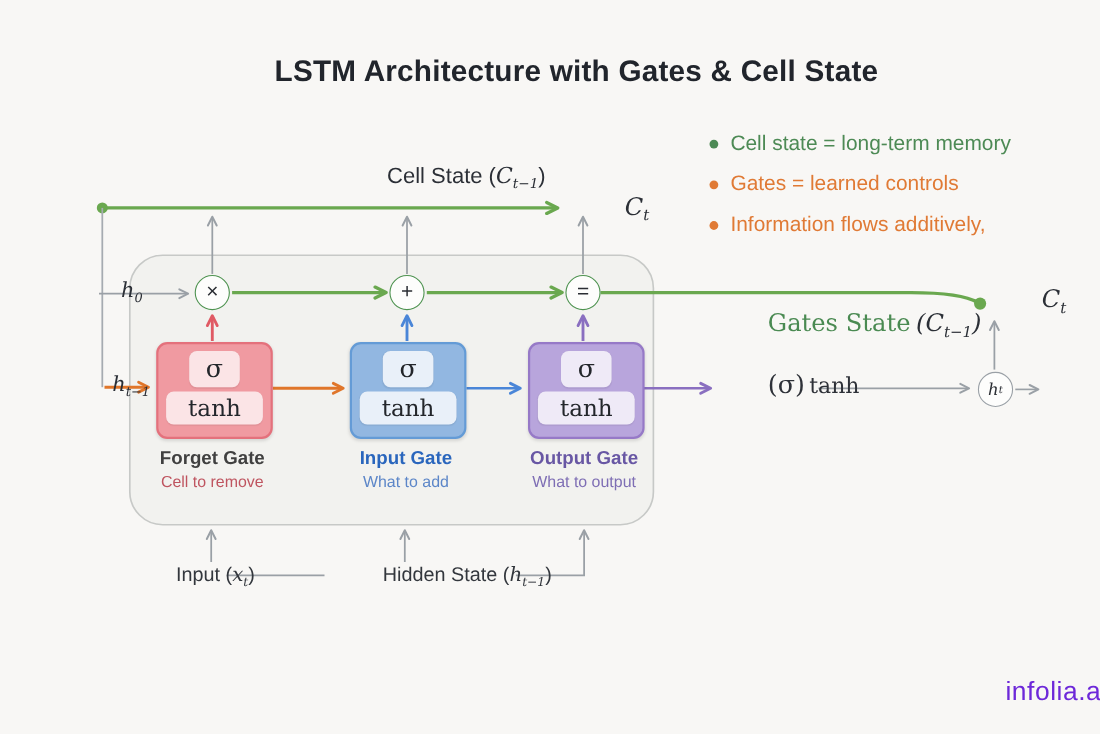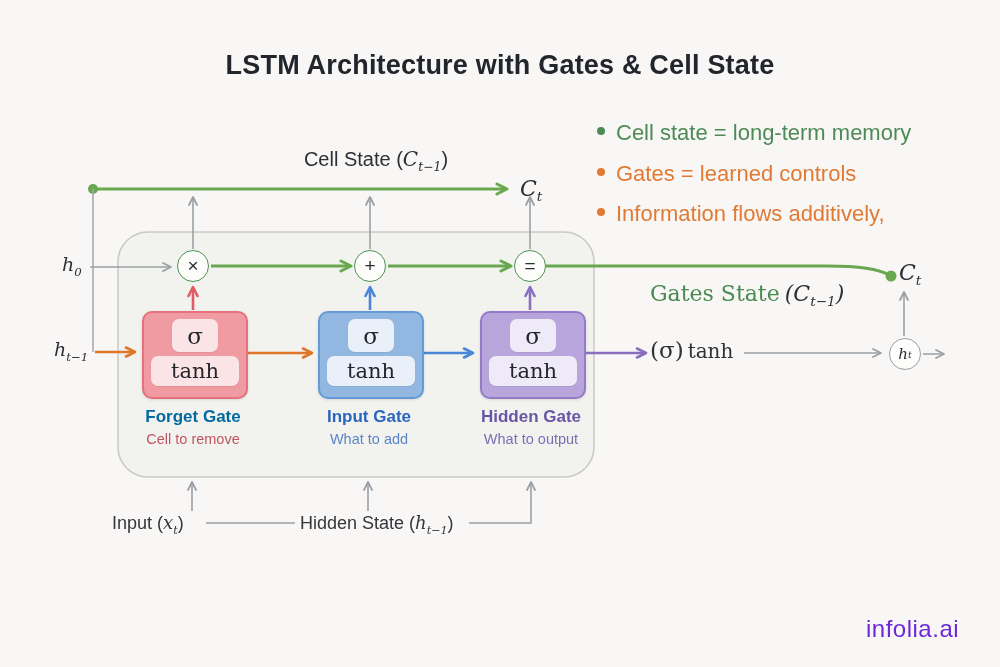--- a/index.html
+++ b/index.html
@@ -1,25 +1,25 @@
 <!DOCTYPE html>
 <html><head>
 <meta charset="utf-8">
 <style>
   html,body{margin:0;padding:0;background:#f8f7f5;}
   .canvas{position:relative;width:1000px;height:667px;background:#f8f7f5;
           font-family:"Liberation Sans",sans-serif;overflow:hidden;color:#2b2f36;}
-  .abs{position:absolute;}
+  .abs{position:absolute;margin-left:48px;}
   svg.layer{position:absolute;left:0;top:0;width:1000px;height:667px;}
   .math{font-family:"DejaVu Serif",serif;font-style:italic;}
   .serif{font-family:"DejaVu Serif",serif;}
   sub{font-size:0.62em;}
   .title{left:0;right:0;top:50px;text-align:center;font-size:27px;font-weight:600;
          color:#21252c;letter-spacing:.2px;}
-  .legend-item{display:flex;align-items:flex-start;gap:11px;font-size:22px;line-height:1.25;}
+  .legend-item{display:flex;align-items:flex-start;gap:11px;font-size:19px;line-height:1.25;}
   .bullet{width:8px;height:8px;border-radius:50%;margin-top:8px;flex:0 0 auto;}
   .lg-green{color:#4d8a55;} .lg-orange{color:#e07a35;}
   .bg-green{background:#4d8a55;} .bg-orange{background:#e07a35;}
   .toplabel{font-size:20px;white-space:nowrap;color:#2b2f36;}
   .gate{position:absolute;width:102px;height:84px;border-radius:10px;border:2px solid;
         box-shadow:0 1px 3px rgba(0,0,0,.12);}
   .gate.forget{background:#f09aa1;border-color:#e4717c;}
   .gate.input{background:#92b7e1;border-color:#649bd6;}
   .gate.output{background:#b8a5dc;border-color:#9679c7;}
   .pill{position:absolute;left:50%;transform:translateX(-50%);border-radius:7px;
@@ -29,21 +29,21 @@
   .pill.th{top:43px;width:88px;height:30px;font-size:21px;}
   .forget .pill{background:#fbe4e6;} .input .pill{background:#e9f0f9;} .output .pill{background:#efeaf7;}
   .op-circle{position:absolute;width:32px;height:32px;border-radius:50%;background:#fdfdfc;
              border:1.8px solid #4e9350;display:flex;align-items:center;justify-content:center;
              font-size:19px;color:#2a2d33;box-sizing:border-box;}
   .ht-circle{position:absolute;width:32px;height:32px;border-radius:50%;background:#fdfdfc;
              border:1.6px solid #9aa0a6;display:flex;align-items:center;justify-content:center;
              font-size:15px;box-sizing:border-box;color:#2a2d33;}
   .gate-label{position:absolute;transform:translateX(-50%);font-size:17px;font-weight:600;white-space:nowrap;}
   .gate-desc{position:absolute;transform:translateX(-50%);font-size:14.5px;white-space:nowrap;}
-  .c-forget{color:#0369a1;} .c-forget2{color:#bf5560;}
+  .c-forget{color:#404040;} .c-forget2{color:#bf5560;}
   .c-input{color:#2a66bd;} .c-input2{color:#5c86c8;}
   .c-output{color:#6857a4;} .c-output2{color:#7e6eb4;}
   .io-label{font-size:18px;color:#33373d;white-space:nowrap;}
   .watermark{font-size:24px;color:#6d28d9;letter-spacing:.5px;}
 </style>
 </head>
 <body>
 
 <div class="canvas">
 
@@ -154,21 +154,21 @@
   </div>
   <div class="gate output" style="left:480px;top:311px;">
     <div class="pill sg">σ</div>
     <div class="pill th">tanh</div>
   </div>
 
   <div class="gate-label c-forget" style="left:193px;top:407px;">Forget Gate</div>
   <div class="gate-desc c-forget2" style="left:193px;top:431px;">Cell to remove</div>
   <div class="gate-label c-input" style="left:369px;top:407px;">Input Gate</div>
   <div class="gate-desc c-input2" style="left:369px;top:431px;">What to add</div>
-  <div class="gate-label c-output" style="left:531px;top:407px;">Hidden Gate</div>
+  <div class="gate-label c-output" style="left:531px;top:407px;">Output Gate</div>
   <div class="gate-desc c-output2" style="left:531px;top:431px;">What to output</div>
 
   <div class="abs" style="left:650px;top:281px;font-size:22px;white-space:nowrap;">
     <span class="serif" style="color:#4a8a52;">Gates State</span><span class="math" style="margin-left:5px;"><span>(</span><span>C</span><sub>t−1</sub><span>)</span></span>
   </div>
 
   <div class="abs math" style="left:899px;top:260px;font-size:22px;">
     <span>C</span><sub>t</sub>
   </div>
 

